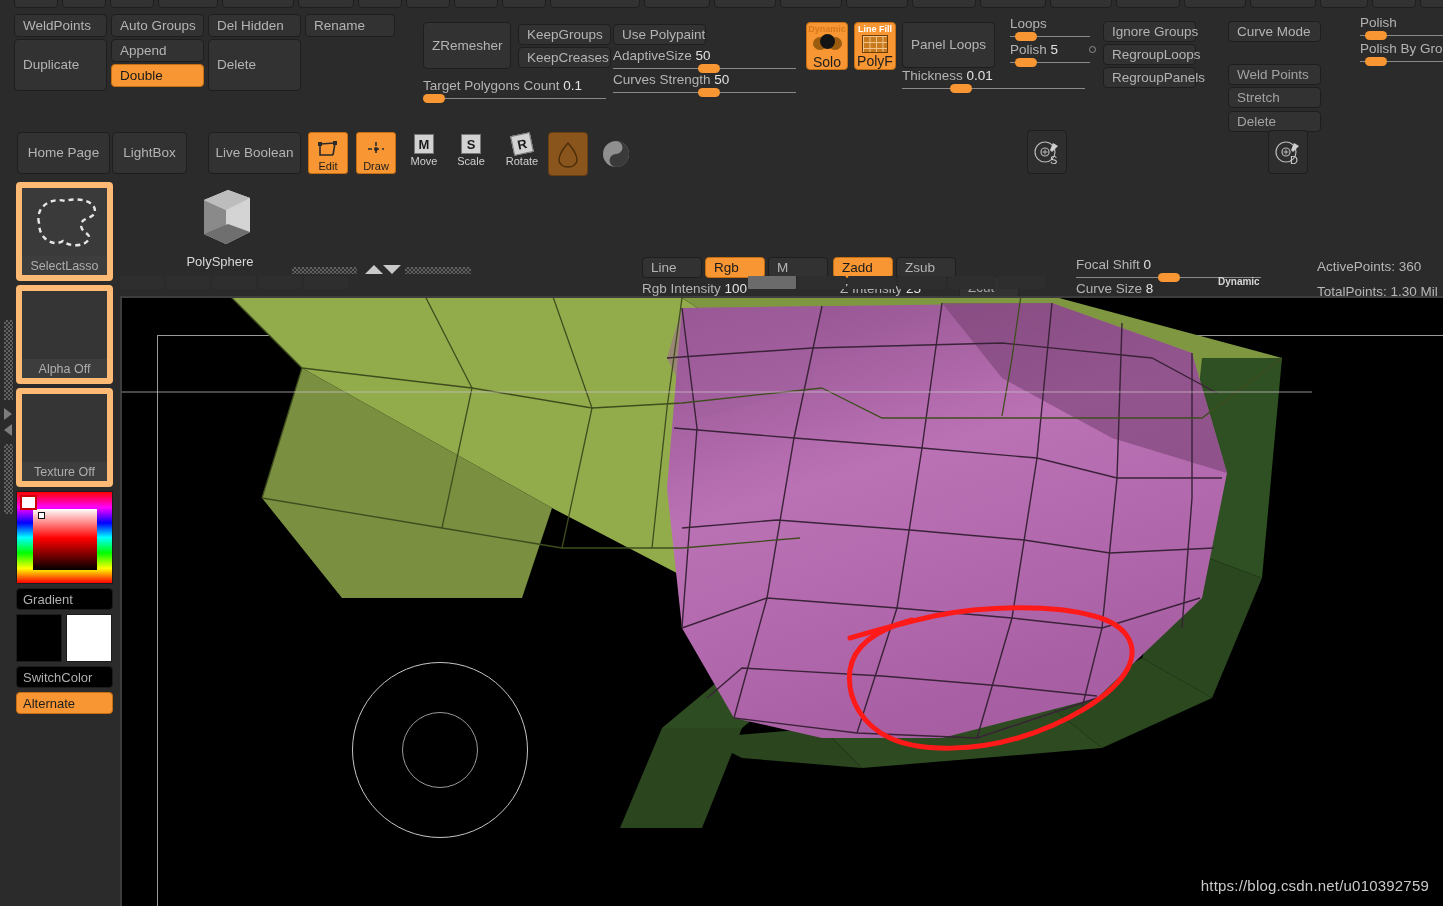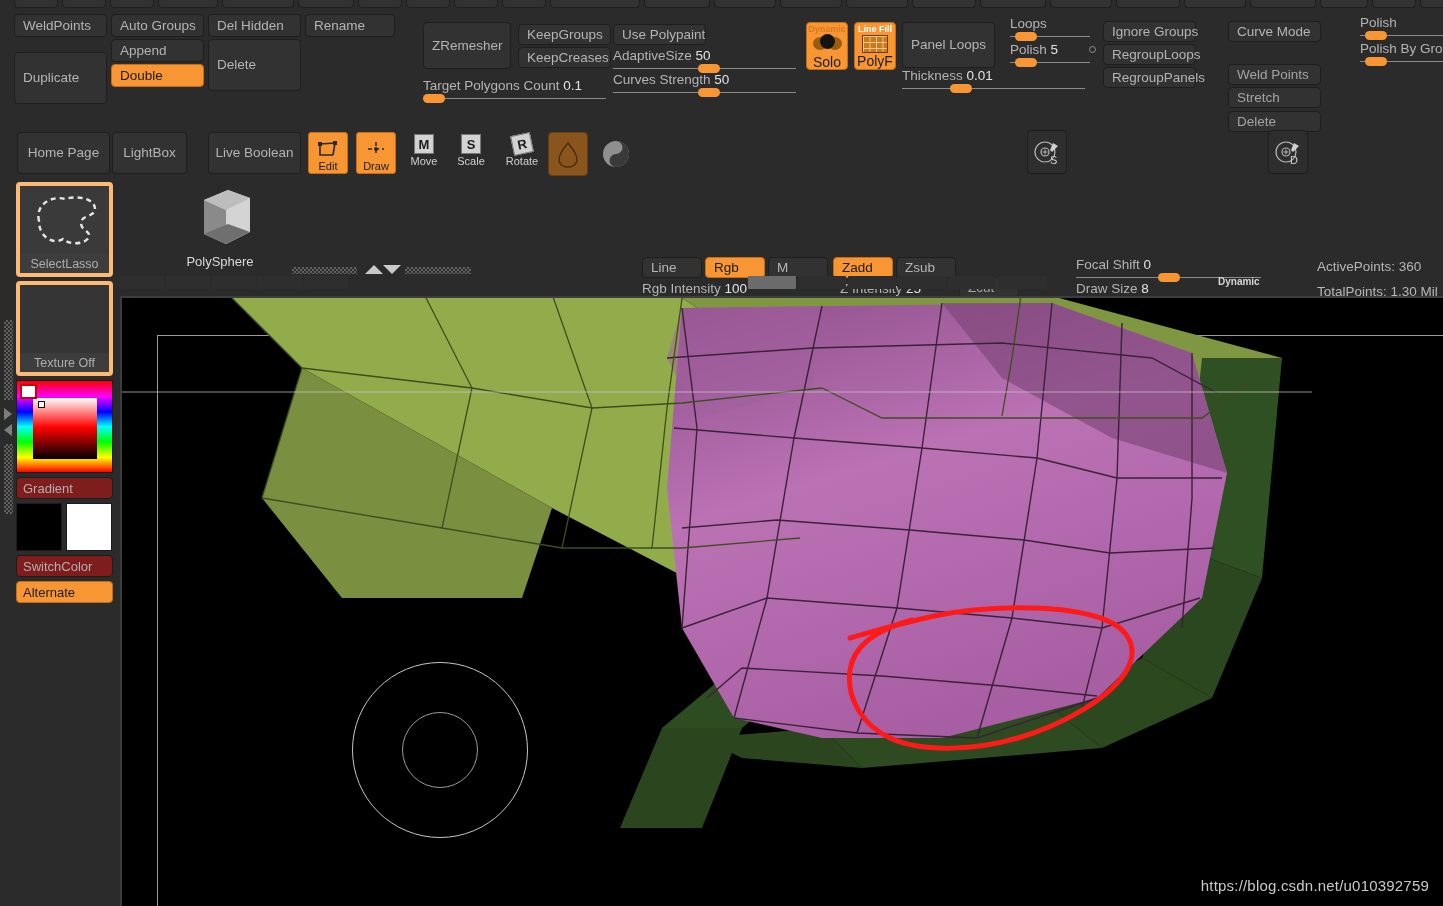--- a/index.html
+++ b/index.html
@@ -70,29 +70,29 @@
 
   .sqico {
     width:20px;height:20px;background:#d2d2d2;color:#1a1a1a;
     font-weight:bold;font-size:13px;display:flex;align-items:center;justify-content:center;
     border:1px solid #777; margin-bottom:-2px;
   }
 
   
   #sidebar { position:absolute; left:16px; top:182px; width:97px; }
   .pal {
-    width:97px; background:#323232; border:4px solid #fdba74; border-radius:4px;
+    width:97px; background:#323232; border:6px solid #fdba74; border-radius:4px;
     margin-bottom:4px; overflow:hidden;
   }
   .pal .thumb { height:68px; background:#3a3a3a; display:flex;align-items:center;justify-content:center; }
   .pal .cap { height:19px; background:#3d3d3d; font-size:12.5px; color:#aeaeae;
               display:flex;align-items:center;justify-content:center; }
 
   .swbtn {
-    width:97px;height:22px;background:#7f1d1d;border:1px solid #1c1c1c;border-radius:4px;
+    width:97px;height:22px;background:#000000;border:1px solid #1c1c1c;border-radius:4px;
     display:flex;align-items:center;padding-left:6px;font-size:13px;color:#b0b0b0;margin-bottom:4px;
   }
   .swbtn.on { background:#f79633;color:#1c1c1c;border-color:#c46e12; }
 
   
   #canvas-outer {
     position:absolute; left:120px; top:296px; width:1323px; height:610px;
     background:#000;
     border-left:2px solid #3d3d3d; border-top:2px solid #3d3d3d;
   }
@@ -151,21 +151,21 @@
   </div>
 
 <div id="row1">
 
   <div>
     <div class="btn" style="position:absolute;left:14px;top:4px;width:93px;height:23px;">WeldPoints</div>
     <div class="btn" style="position:absolute;left:111px;top:4px;width:93px;height:23px;">Auto Groups</div>
     <div class="btn" style="position:absolute;left:208px;top:4px;width:93px;height:23px;">Del Hidden</div>
     <div class="btn" style="position:absolute;left:305px;top:4px;width:90px;height:23px;">Rename</div>
 
-    <div class="btn" style="position:absolute;left:14px;top:42px;width:93px;height:52px;">Duplicate</div>
+    <div class="btn" style="position:absolute;left:14px;top:29px;width:93px;height:52px;">Duplicate</div>
     <div class="btn" style="position:absolute;left:111px;top:29px;width:93px;height:23px;">Append</div>
     <div class="btn on" style="position:absolute;left:111px;top:54px;width:93px;height:23px;">Double</div>
     <div class="btn" style="position:absolute;left:208px;top:29px;width:93px;height:52px;">Delete</div>
   </div>
 
   <div>
     <div class="btn" style="position:absolute;left:423px;top:12px;width:88px;height:47px;">ZRemesher</div>
     <div class="btn" style="position:absolute;left:518px;top:14px;width:93px;height:21px;">KeepGroups</div>
     <div class="btn" style="position:absolute;left:518px;top:37px;width:93px;height:21px;">KeepCreases</div>
     <div class="btn" style="position:absolute;left:613px;top:14px;width:93px;height:21px;">Use Polypaint</div>
@@ -344,21 +344,21 @@
     </svg>
   </div>
 
   <div class="slider" style="position:absolute;left:1076px;top:132px;width:185px;">
     <span class="lbl"><span>Focal Shift</span>
       <span class="val">0</span></span>
     <span class="track" style="width:185px"></span>
     <span class="knob" style="left:82px"></span>
   </div>
   <div class="slider" style="position:absolute;left:1076px;top:156px;width:185px;">
-    <span class="lbl"><span>Draw Size</span>
+    <span class="lbl"><span>Curve Size</span>
       <span class="val">8</span></span>
     <span class="track" style="width:185px"></span>
     <span class="knob" style="left:0px"></span>
   </div>
   <span style="position:absolute;left:1218px;top:151px;font-size:10px;font-weight:bold;color:#d6d6d6;">Dynamic</span>
 
   <div style="position:absolute;left:1268px;top:5px;width:40px;height:44px;background:#2e2e2e;border:1px solid #1e1e1e;border-radius:4px;display:flex;align-items:center;justify-content:center;">
     <svg width="32" height="32" viewBox="0 0 32 32">
       <circle cx="14" cy="16" r="10" fill="none" stroke="#b8b8b8" stroke-width="1.2"></circle>
       <circle cx="14" cy="16" r="4" fill="none" stroke="#b8b8b8" stroke-width="1.2"></circle>
@@ -379,20 +379,24 @@
     <div class="thumb">
       <svg width="80" height="58" viewBox="0 0 80 58">
         <path d="M14 30 C10 14, 26 4, 40 8 C54 4, 70 8, 70 18 C70 26, 56 24, 56 32
                  C56 40, 66 40, 64 46 C60 54, 44 54, 38 48 C28 54, 14 46, 14 30 Z" fill="none" stroke="#e6e6e6" stroke-width="2.4" stroke-dasharray="5,4"></path>
       </svg>
     </div>
     <div class="cap">SelectLasso</div>
   </div>
 
 
+  <div class="pal">
+    <div class="thumb" style="background:#353535;"></div>
+    <div class="cap">Alpha Off</div>
+  </div>
 
   <div class="pal">
     <div class="thumb" style="background:#353535;"></div>
     <div class="cap">Texture Off</div>
   </div>
 
 
   <div style="width:97px;height:93px;position:relative;border:1px solid #1c1c1c;
               background:linear-gradient(to bottom,
                  #ff0000 0%, #ff00ff 17%, #0000ff 34%, #00ffff 50%,

